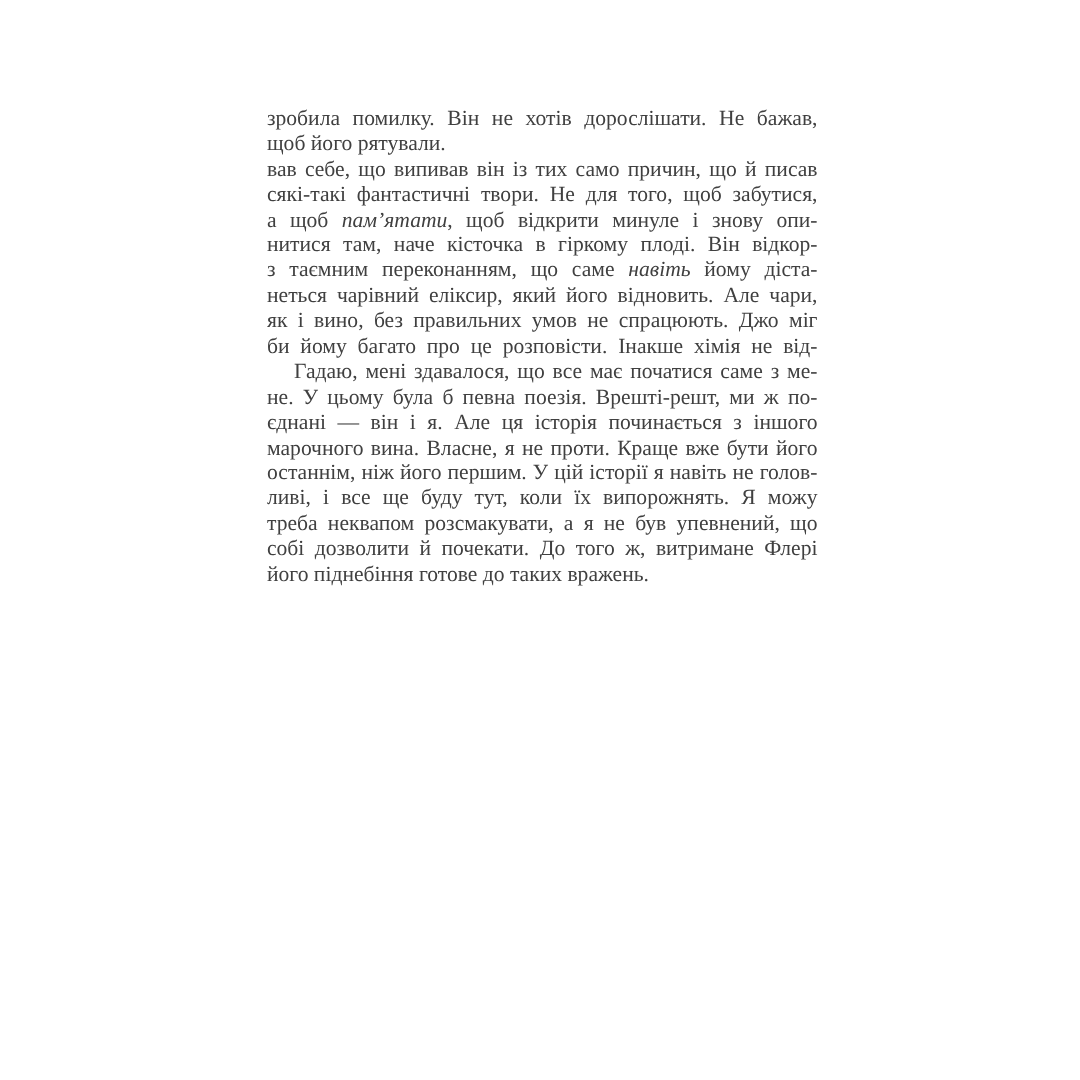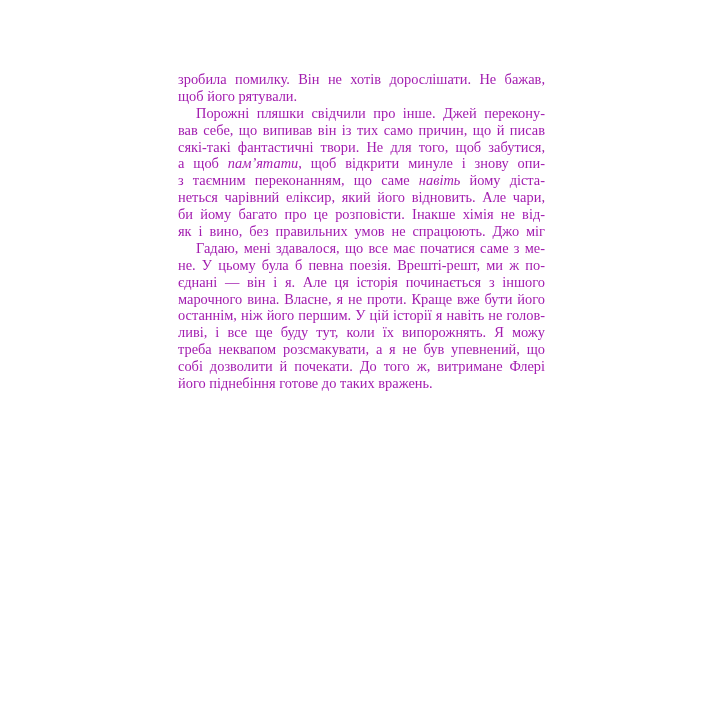--- a/index.html
+++ b/index.html
@@ -38,31 +38,31 @@
     padding-left: 18px;
   }
   .text-line em {
     font-style: italic;
   }
 </style>
 </head>
 <body>
 
 <div class="book-page">
-  <div class="text-block" id="text-block" style="color: #a21caf;">
+  <div class="text-block" id="text-block" style="color: #404040;">
       <div class="text-line"><span>зробила помилку. Він не хотів дорослішати. Не бажав,</span></div>
       <div class="text-line para-end"><span>щоб його рятували.</span></div>
-      <div class="text-line indent"><span>Порожні пляшки свідчили про інше. Джей перекону-</span></div>
       <div class="text-line"><span>вав себе, що випивав він із тих само причин, що й писав</span></div>
       <div class="text-line"><span>сякі-такі фантастичні твори. Не для того, щоб забутися,</span></div>
       <div class="text-line"><span>а щоб </span><em>пам’ятати</em><span>, щоб відкрити минуле і знову опи-</span></div>
+      <div class="text-line"><span>нитися там, наче кісточка в гіркому плоді. Він відкор-</span></div>
       <div class="text-line"><span>з таємним переконанням, що саме </span><em>навіть</em><span> йому діста-</span></div>
       <div class="text-line"><span>неться чарівний еліксир, який його відновить. Але чари,</span></div>
+      <div class="text-line"><span>як і вино, без правильних умов не спрацюють. Джо міг</span></div>
       <div class="text-line"><span>би йому багато про це розповісти. Інакше хімія не від-</span></div>
-      <div class="text-line"><span>як і вино, без правильних умов не спрацюють. Джо міг</span></div>
       <div class="text-line indent"><span>Гадаю, мені здавалося, що все має початися саме з ме-</span></div>
       <div class="text-line"><span>не. У цьому була б певна поезія. Врешті-решт, ми ж по-</span></div>
       <div class="text-line"><span>єднані — він і я. Але ця історія починається з іншого</span></div>
       <div class="text-line"><span>марочного вина. Власне, я не проти. Краще вже бути його</span></div>
       <div class="text-line"><span>останнім, ніж його першим. У цій історії я навіть не голов-</span></div>
       <div class="text-line"><span>ливі, і все ще буду тут, коли їх випорожнять. Я можу</span></div>
       <div class="text-line"><span>треба неквапом розсмакувати, а я не був упевнений, що</span></div>
       <div class="text-line"><span>собі дозволити й почекати. До того ж, витримане Флері</span></div>
       <div class="text-line para-end"><span>його піднебіння готове до таких вражень.</span></div>
     </div>

